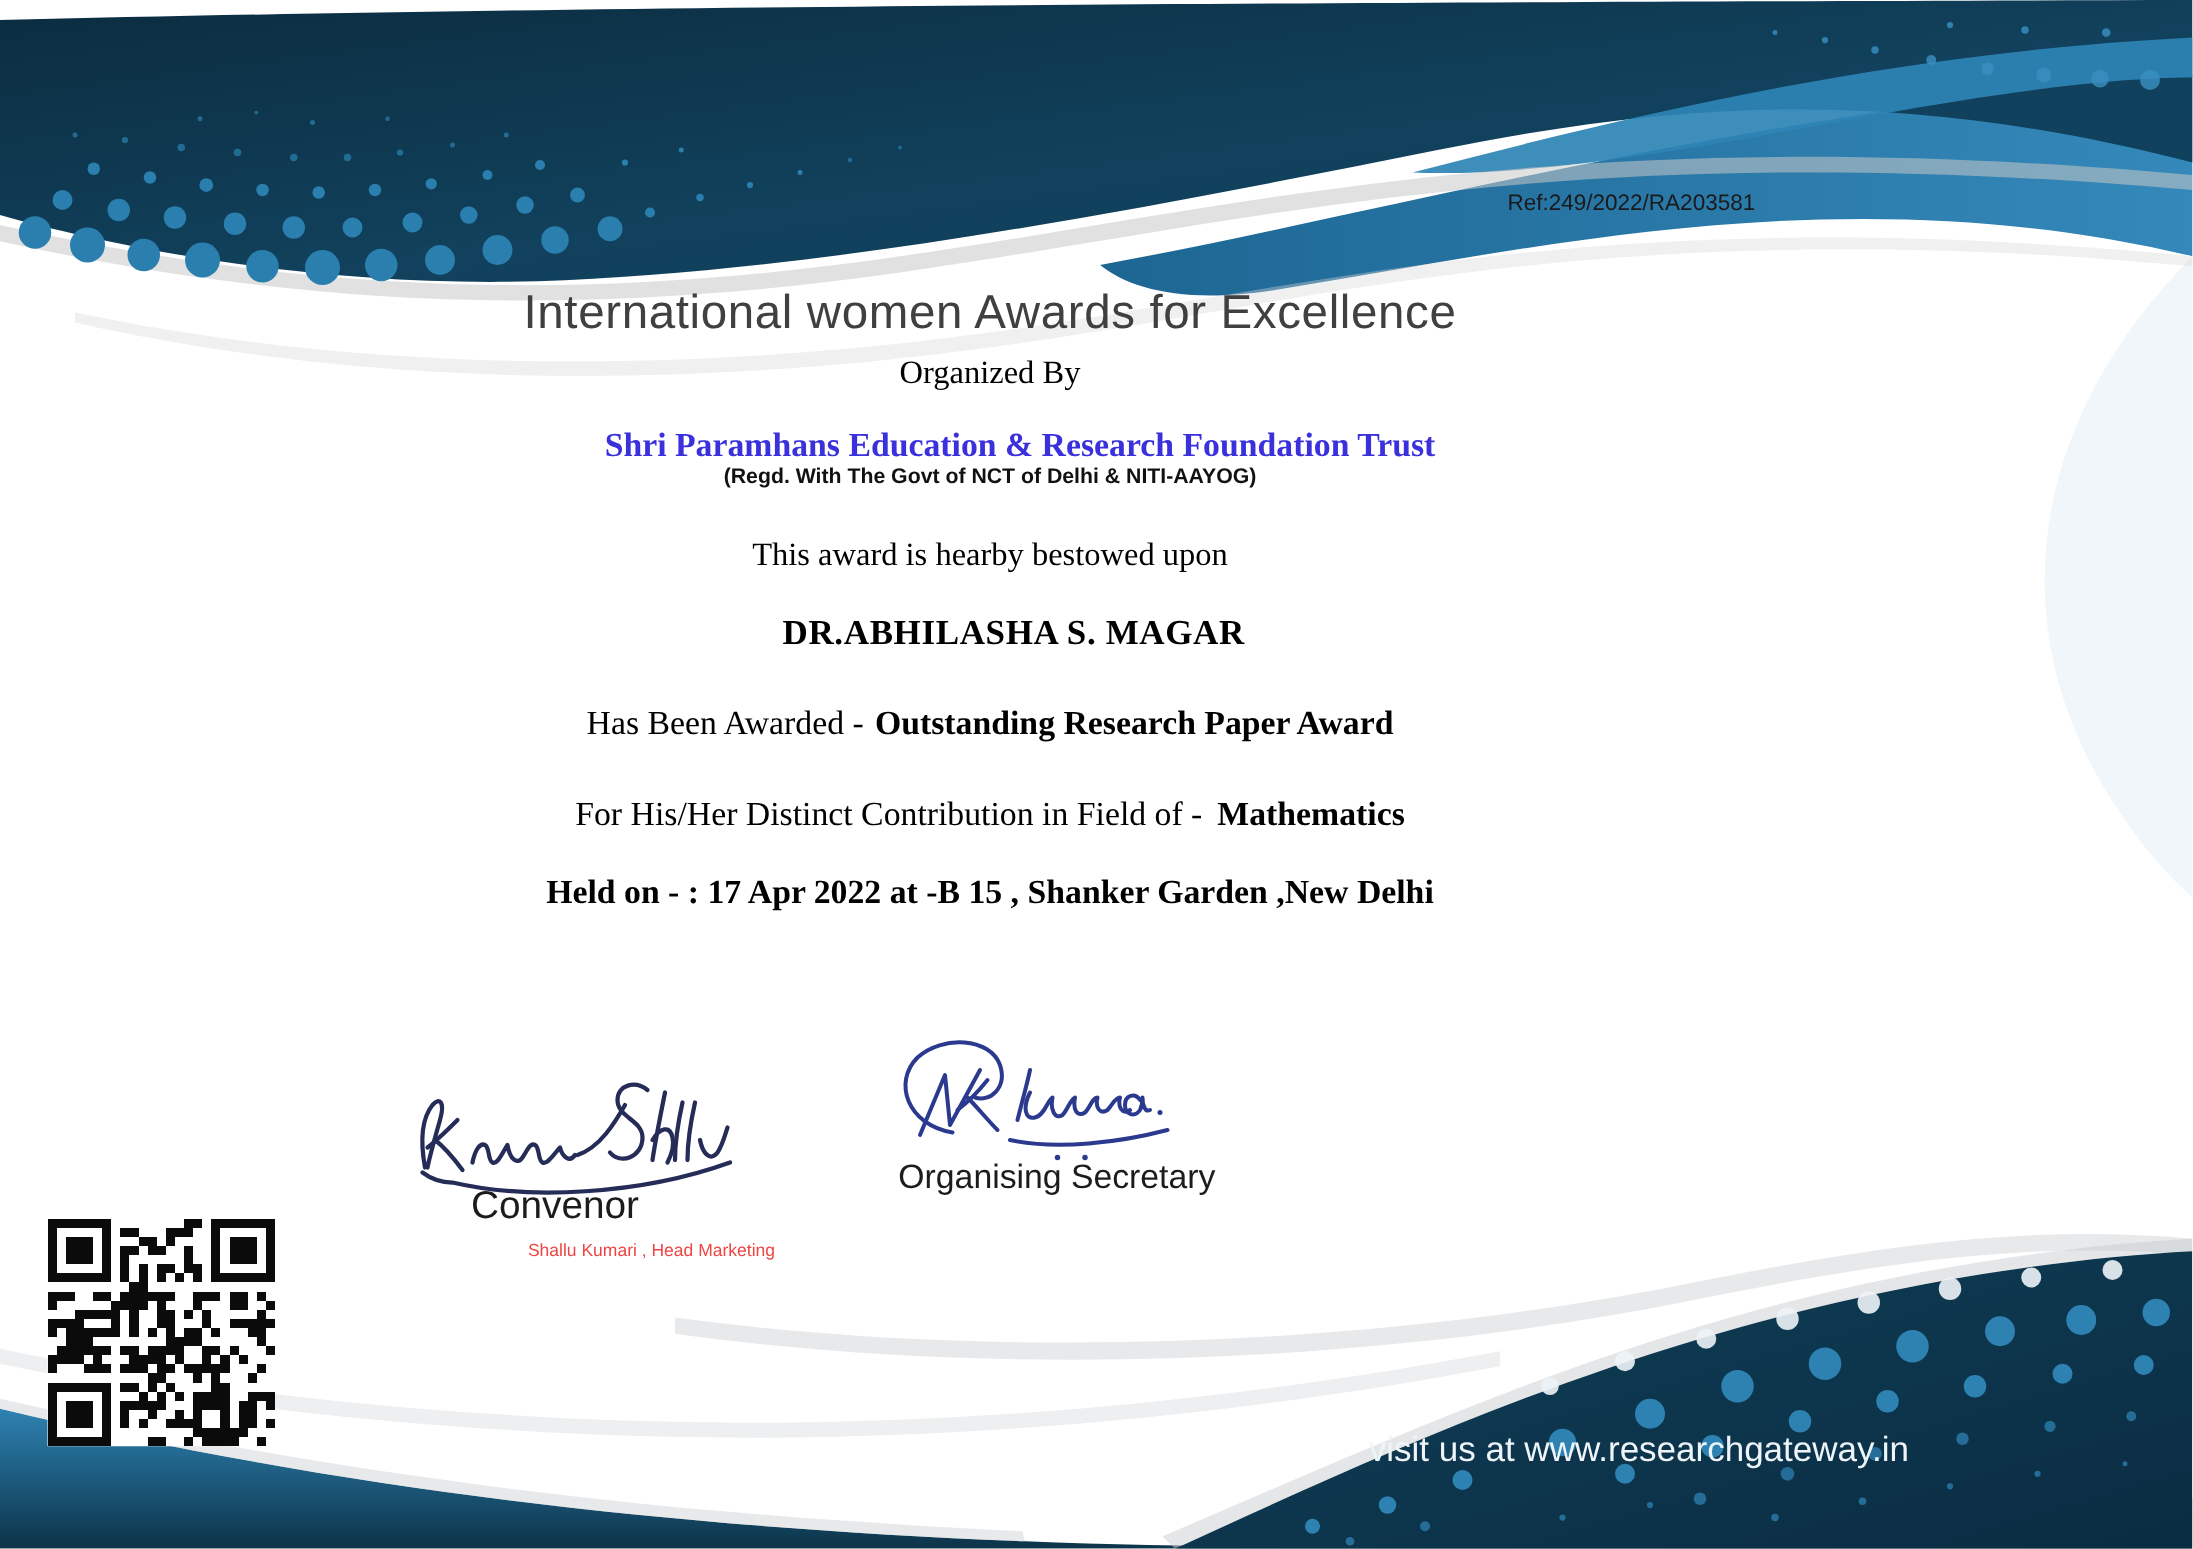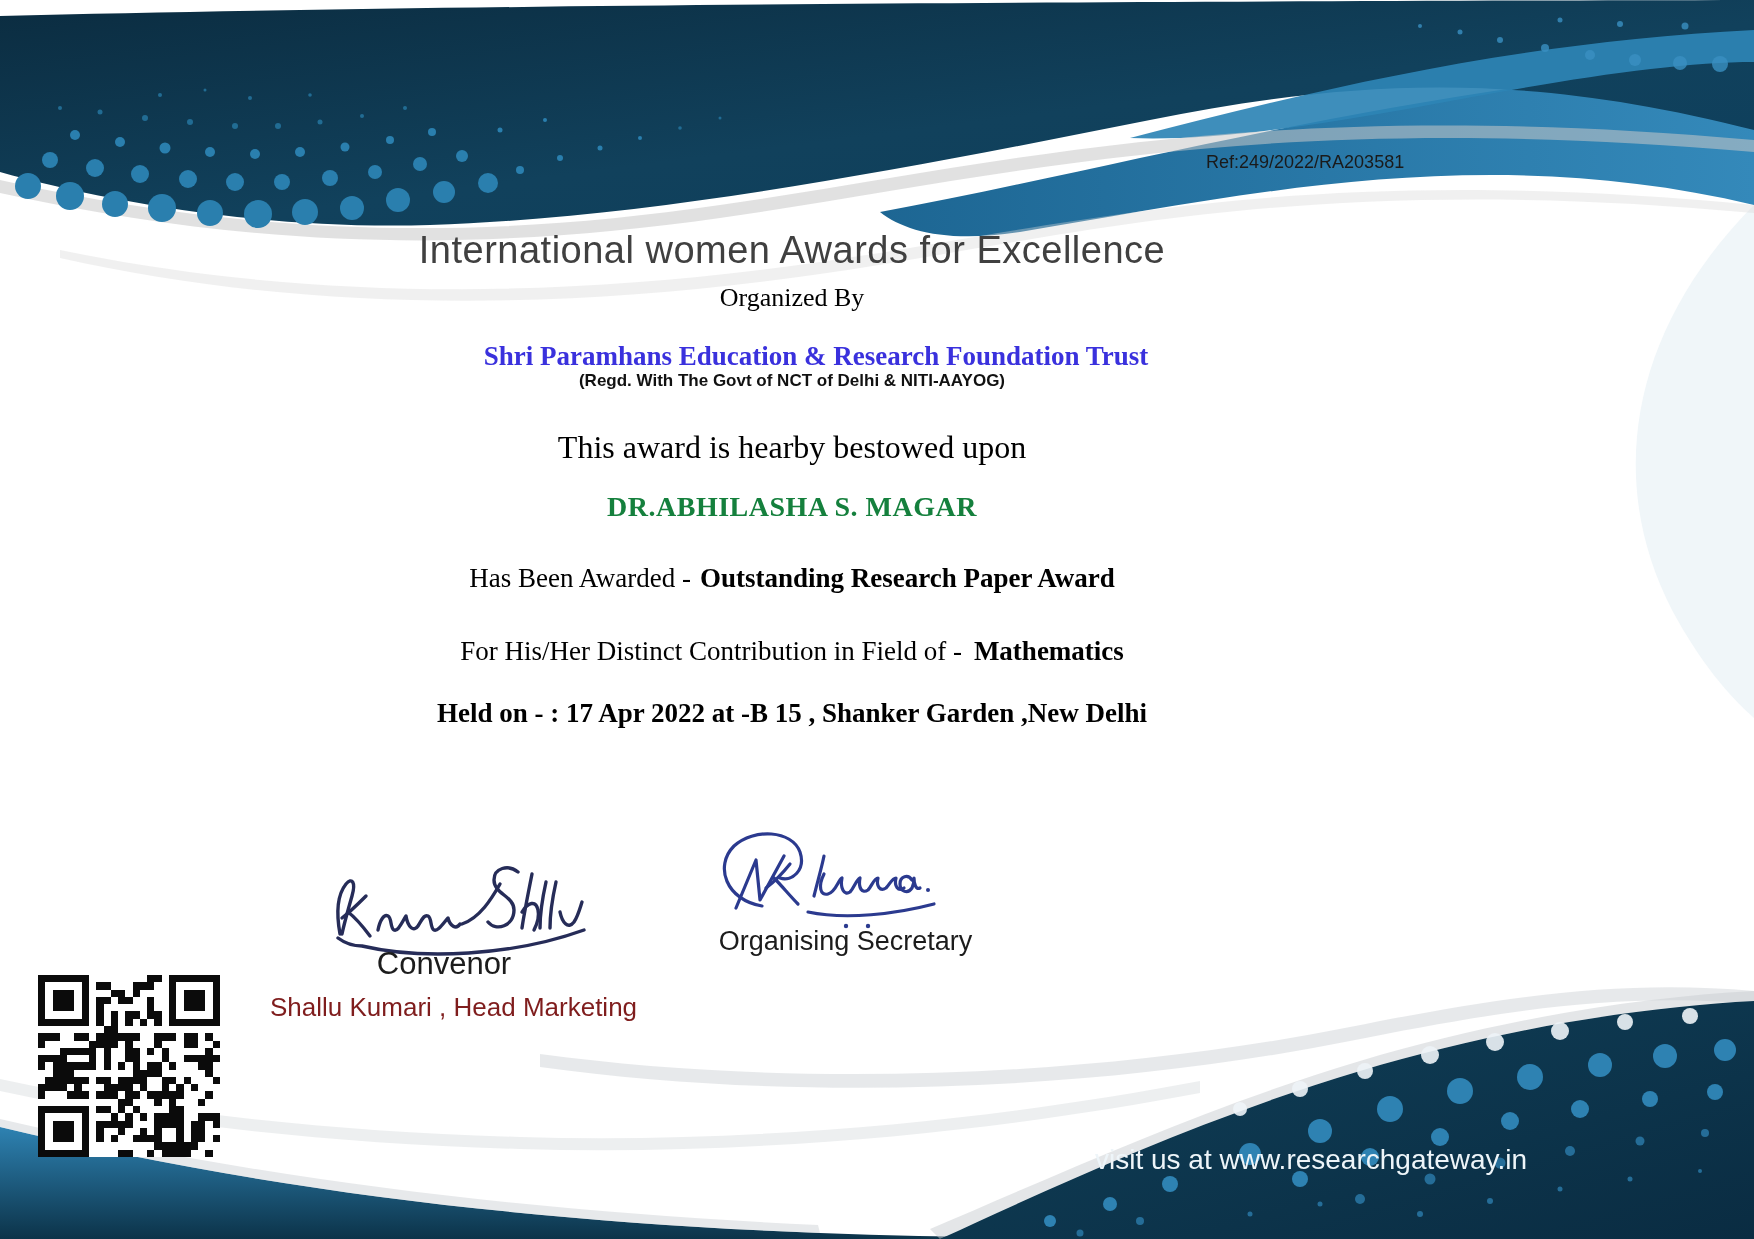--- a/index.html
+++ b/index.html
@@ -17,36 +17,36 @@
     color:#000000;font-family:"Liberation Serif",serif;white-space:nowrap;
   }
   .ref{
     position:absolute;left:1206px;top:152px;font-size:18px;color:#1a1a1a;
     font-family:Liberation Sans, sans-serif;
   }
   .title{top:229px;font-size:38px;font-family:"Liberation Sans",sans-serif;color:#404040;letter-spacing:.5px;}
   .organized{top:283px;font-size:26px;}
   .foundation{top:341px;font-size:27px;font-weight:bold;color:#3a31dd;margin-left:24px;}
   .regd{top:371px;font-size:17px;font-weight:bold;font-family:"Liberation Sans",sans-serif;color:#111;}
-  .bestowed{top:429px;font-size:32px;}
-  .recipient{top:491px;font-size:28px;font-weight:bold;color:#15803d;letter-spacing:.5px;}
+  .bestowed{top:429px;font-size:26px;}
+  .recipient{top:491px;font-size:28px;font-weight:bold;color:#000000;letter-spacing:.5px;padding-left:19px;}
   .award{top:563px;font-size:27px;}
   .field{top:636px;font-size:27px;}
   .held{top:698px;font-size:27px;font-weight:bold;}
   .b{font-weight:bold;}
   .ml8{margin-left:9px;}
   .ml26{margin-left:12px;}
 
   .sig{position:absolute;}
   #sig-left{left:322px;top:838px;width:280px;height:130px;}
   #sig-right{left:696px;top:808px;width:260px;height:125px;}
 
   .sans-label{position:absolute;text-align:center;font-family:"Liberation Sans",sans-serif;color:#222;white-space:nowrap;}
   .convenor{left:298px;top:946px;width:292px;font-size:31px;color:#1c1c1c;}
-  .convenor-name{left:270px;top:992px;width:350px;font-size:26px;color:#7f1d1d;}
+  .convenor-name{left:270px;top:992px;width:350px;font-size:14px;color:#ef4444;text-align:right;}
   .secretary{left:688px;top:926px;width:315px;font-size:27px;color:#1c1c1c;}
   .visit{left:1095px;top:1144px;width:430px;font-size:28px;color:#eef5f9;}
 
   #qr{position:absolute;left:38px;top:975px;width:182px;height:182px;background:#fff;}
 </style>
 </head>
 <body>
 
 <svg id="top-waves" class="wave-svg" width="1754" height="760" viewBox="0 0 1754 760">
   <defs>

